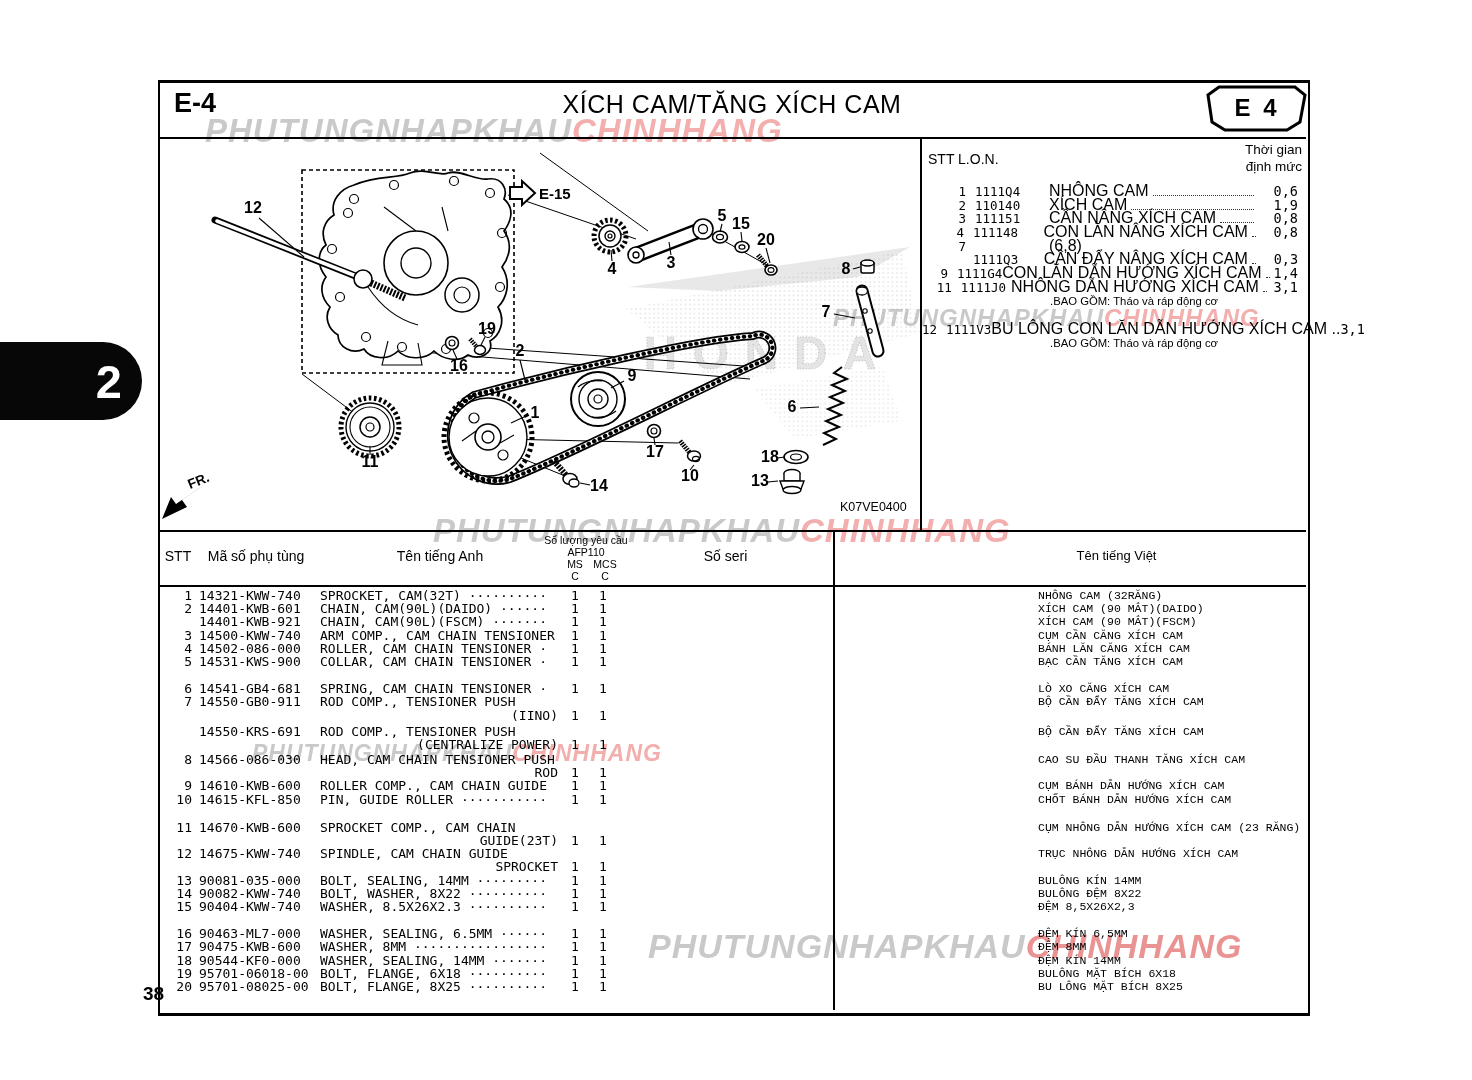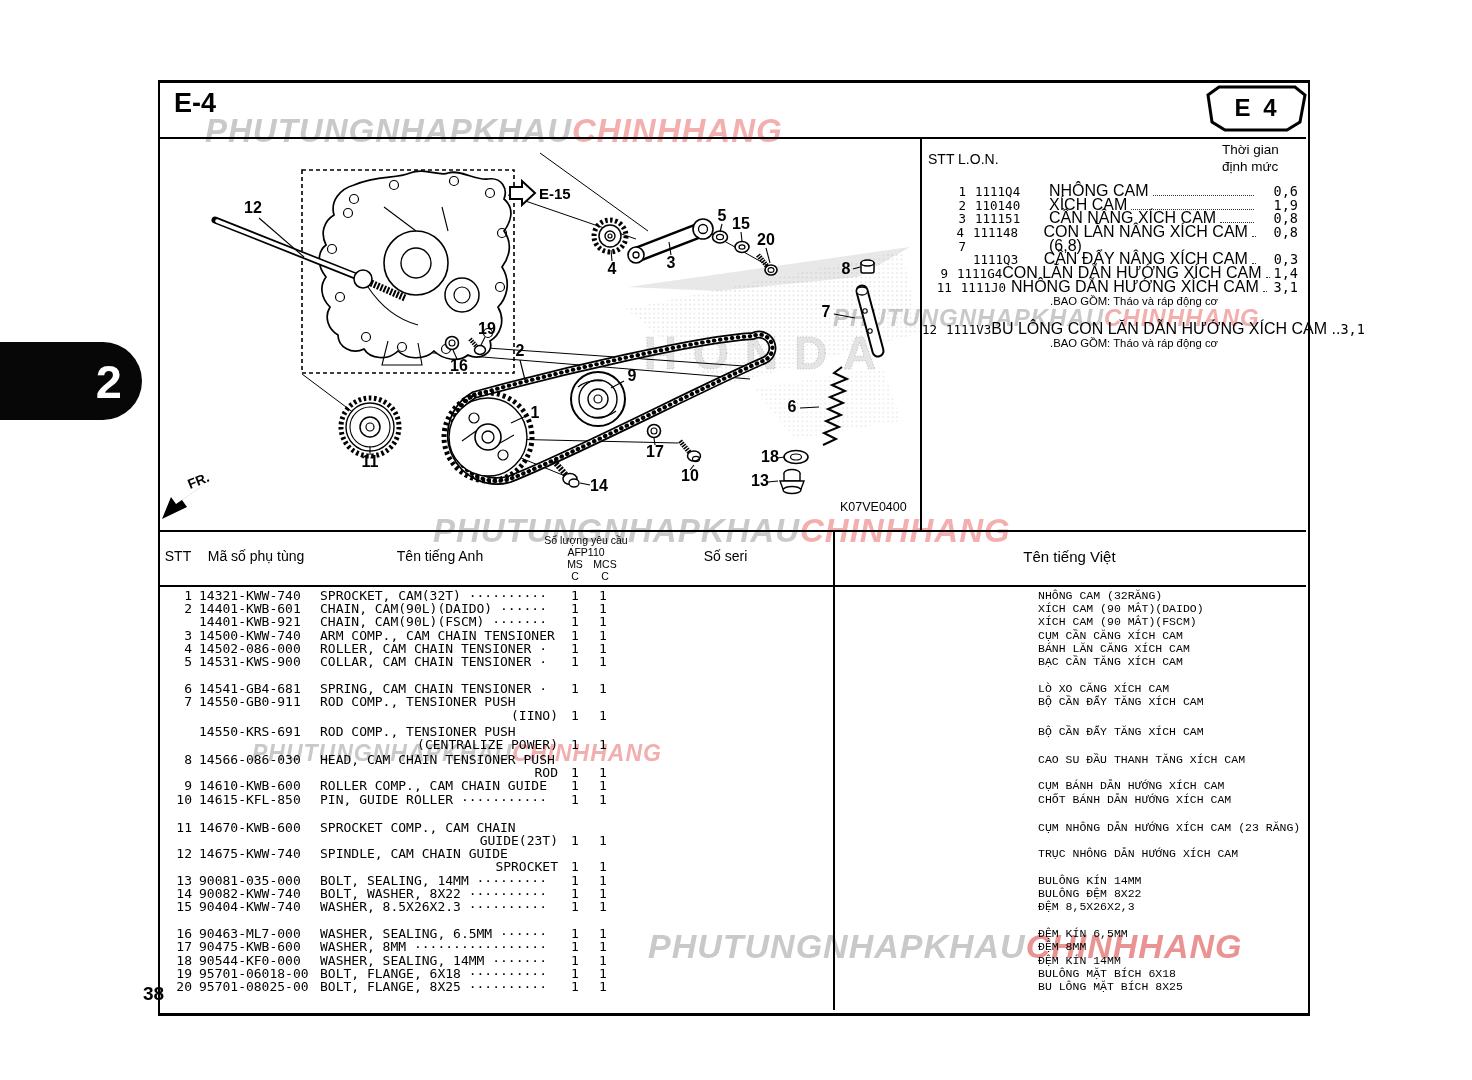--- a/index.html
+++ b/index.html
@@ -21,21 +21,21 @@
             justify-content:flex-end;padding-right:20px;box-sizing:border-box;
             font-size:47px;font-weight:bold;}
   .page-num{position:absolute;left:143px;top:983px;font-size:19px;font-weight:bold;}
   
   .wm{position:absolute;font-weight:bold;font-style:italic;white-space:nowrap;
       letter-spacing:1px;z-index:0;}
   .wm span{display:inline;}
   
   .ref-h1{position:absolute;left:928px;top:151px;font-size:14px;}
   .ref-h2{position:absolute;left:1015px;top:141px;width:210px;text-align:center;font-size:13.5px;line-height:17px;}
-  .ref-h3{position:absolute;left:1222px;top:141px;width:80px;text-align:left;font-size:13.5px;line-height:17px;}
+  .ref-h3{position:absolute;left:1222px;top:141px;width:80px;text-align:right;font-size:13.5px;line-height:17px;}
   .ref-rows{position:absolute;left:922px;top:184px;width:382px;}
   .ref-row{display:flex;align-items:baseline;height:13.7px;line-height:13.7px;}
   .r-stt{width:44px;text-align:right;font-family:"DejaVu Sans Mono",monospace;font-size:12.5px;}
   .r-lon{width:74px;padding-left:9px;font-family:"DejaVu Sans Mono",monospace;font-size:12.5px;box-sizing:content-box;}
   .r-desc{font-size:16px;white-space:nowrap;}
   .r-lead{flex:1;border-bottom:1.6px dotted #333;margin:0 4px 3px 4px;min-width:4px;}
   .r-time{width:40px;text-align:right;font-family:"DejaVu Sans Mono",monospace;font-size:13.5px;padding-right:6px;}
   .ref-note{height:14.5px;line-height:14.5px;padding-left:128px;font-size:11.3px;}
   
   .pt-h{position:absolute;text-align:center;font-size:14px;}
@@ -69,20 +69,21 @@
     </div>
 
   <div class="frame"></div>
   <div class="hline" style="left:158px;top:137px;width:1148px;"></div>
   <div class="hline" style="left:158px;top:530px;width:1148px;"></div>
   <div class="hline" style="left:158px;top:585px;width:1148px;"></div>
   <div class="vline" style="left:920px;top:137px;height:393px;"></div>
   <div class="vline" style="left:833px;top:530px;height:480px;"></div>
 
   <div class="sec-code">E-4</div>
+  <div class="page-title">XÍCH CAM/TĂNG XÍCH CAM</div>
   <svg class="abs" style="left:1206px;top:84px;" width="102" height="50" viewBox="0 0 102 50">
     <polygon points="13,3 89,3 99,11 94,38 81,46 19,46 6,38 2,11" fill="#fff" stroke="#000" stroke-width="3"></polygon>
     <text x="51" y="32" text-anchor="middle" font-size="24" font-weight="bold" letter-spacing="3">E 4</text>
   </svg>
 
   <div class="side-tab">
     <span>2</span>
   </div>
   <div class="page-num">38</div>
 
@@ -390,21 +391,21 @@
   <div class="pt-h" style="left:160px;top:548px;width:36px;">STT</div>
   <div class="pt-h" style="left:196px;top:548px;width:120px;">Mã số phụ tùng</div>
   <div class="pt-h" style="left:316px;top:548px;width:248px;">Tên tiếng Anh</div>
   <div class="pt-hs" style="left:528px;top:534px;width:116px;">Số lượng yêu cầu</div>
   <div class="pt-hs" style="left:528px;top:546px;width:116px;">AFP110</div>
   <div class="pt-hs" style="left:562px;top:558px;width:26px;">MS</div>
   <div class="pt-hs" style="left:588px;top:558px;width:34px;">MCS</div>
   <div class="pt-hs" style="left:562px;top:570px;width:26px;">C</div>
   <div class="pt-hs" style="left:588px;top:570px;width:34px;">C</div>
   <div class="pt-h" style="left:618px;top:548px;width:215px;">Số seri</div>
-  <div class="pt-h" style="left:835px;top:548px;width:469px;font-size:15px;">Tên tiếng Việt</div>
+  <div class="pt-h" style="left:882px;top:548px;width:469px;font-size:13px;">Tên tiếng Việt</div>
 
   <div class="parts-rows" id="parts-rows">
       <div class="p-row">
         <span class="c-stt">1</span>
         <span class="c-part">14321-KWW-740</span>
         <span class="c-name">SPROCKET, CAM(32T) ··········</span>
         <span class="c-q1">1</span>
         <span class="c-q2">1</span>
         <span class="c-ser"></span>
         <span class="c-vi">NHÔNG CAM (32RĂNG)</span>

